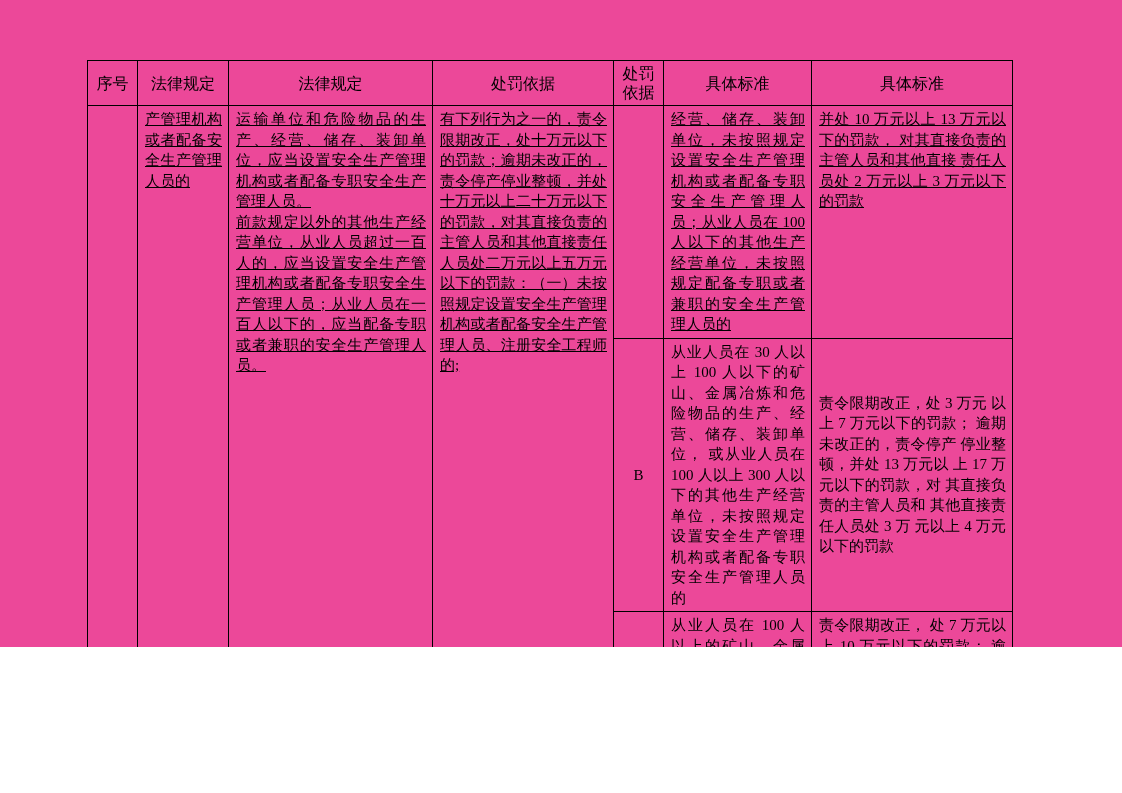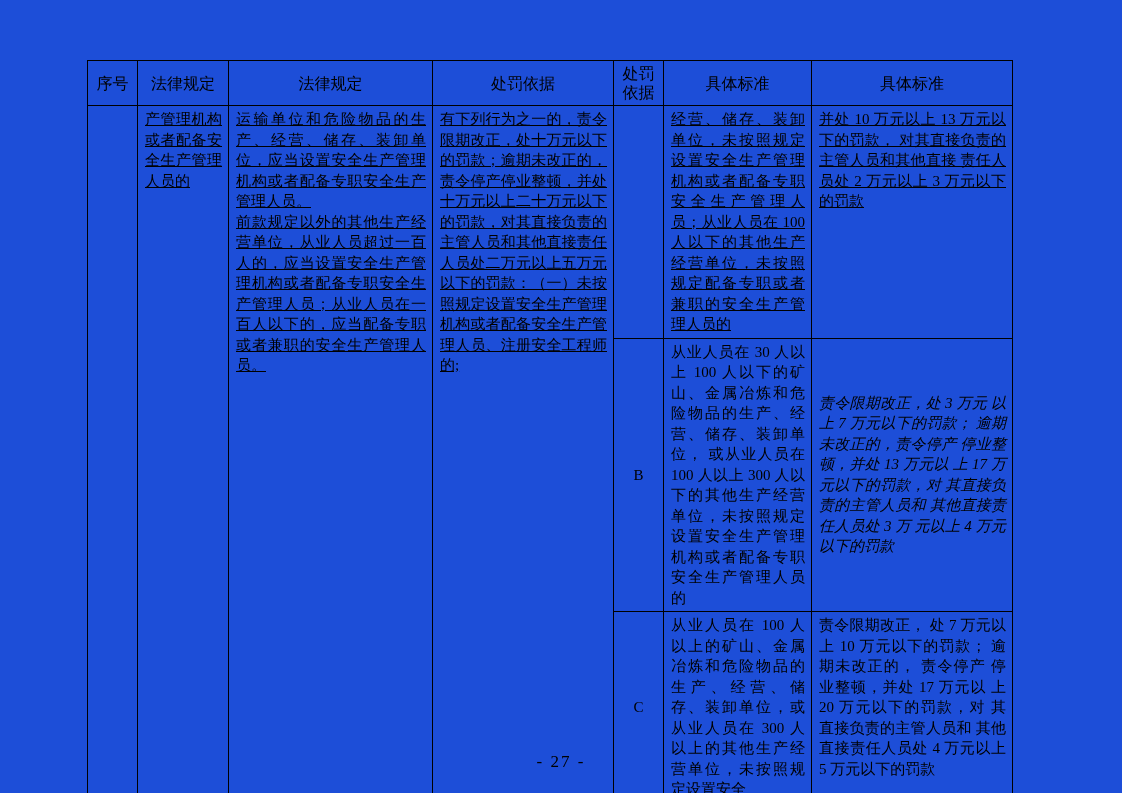--- a/index.html
+++ b/index.html
@@ -11,22 +11,22 @@
     width: 1122px;
     height: 793px;
     position: relative;
     font-family: "Liberation Serif", serif;
     color: #000000;
   }
   .doc-page {
     position: absolute;
     left: 0; top: 0;
     width: 1122px;
-    height: 793px;
-    background: #1d4ed8;
+    height: 647px;
+    background: #ec4899;
     overflow: hidden;
   }
   table.penalty-table {
     position: absolute;
     left: 87px;
     top: 60px;
     width: 925px;
     border-collapse: collapse;
     table-layout: fixed;
   }
@@ -53,21 +53,21 @@
   .row-b { height: 227px; }
   .row-c { height: 151px; }
   td.cell-justify { text-align: justify; }
   td.cell-prewrap { white-space: pre-line; }
   td.level-cell {
     text-align: center;
     vertical-align: middle;
     font-size: 15px;
     padding: 0 2px;
   }
-  td.standard-middle { vertical-align: middle; font-style: italic; }
+  td.standard-middle { vertical-align: middle; }
   .page-number {
     position: absolute;
     left: 0;
     top: 752px;
     width: 1122px;
     text-align: center;
     font-size: 17px;
     letter-spacing: 2px;
     color: #000000;
   }

